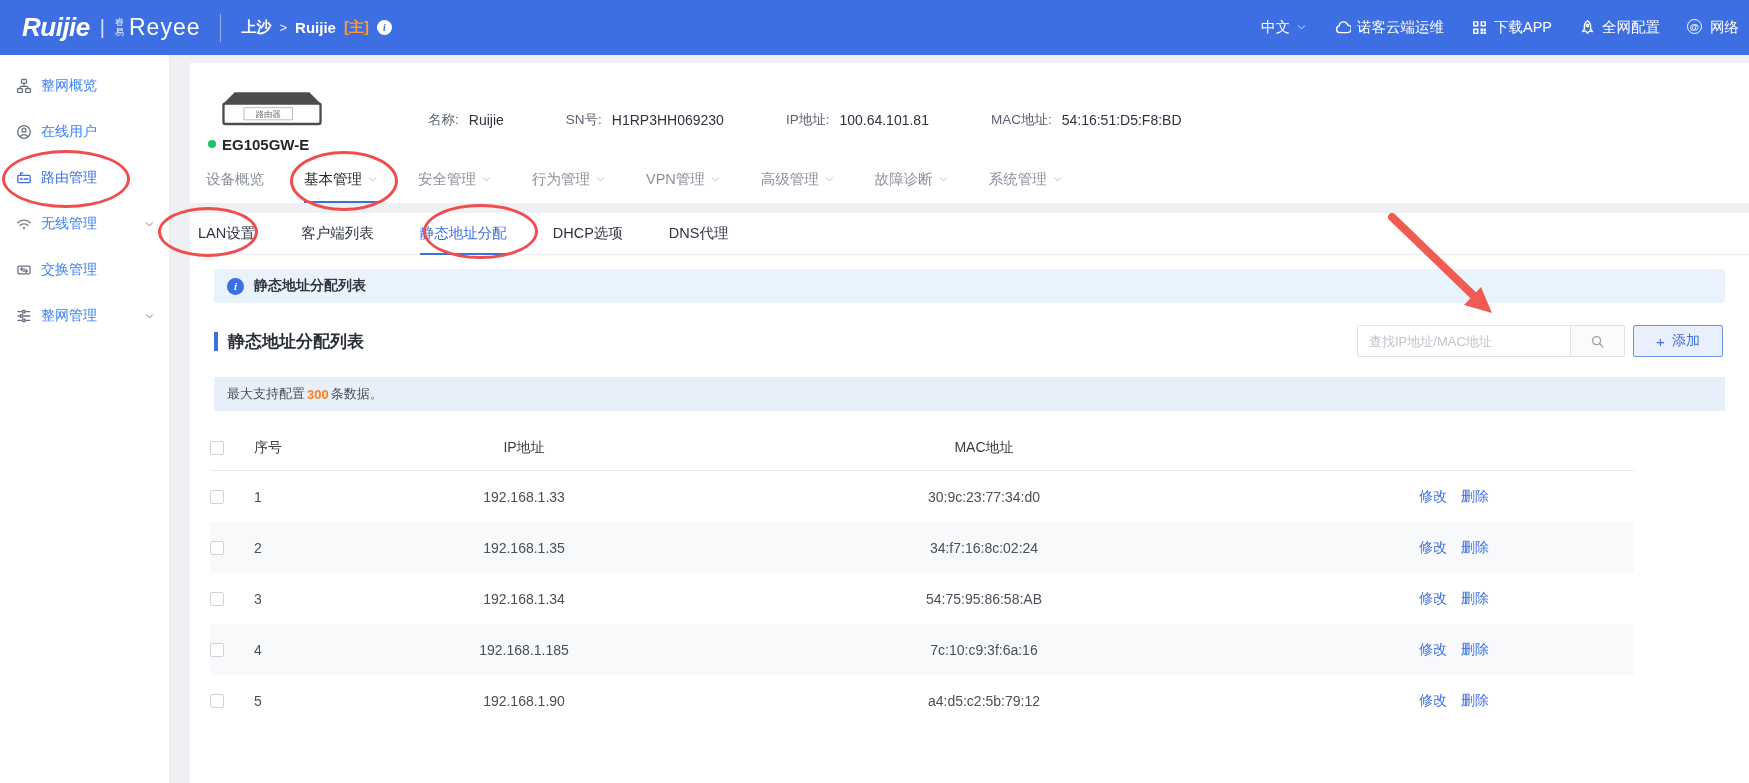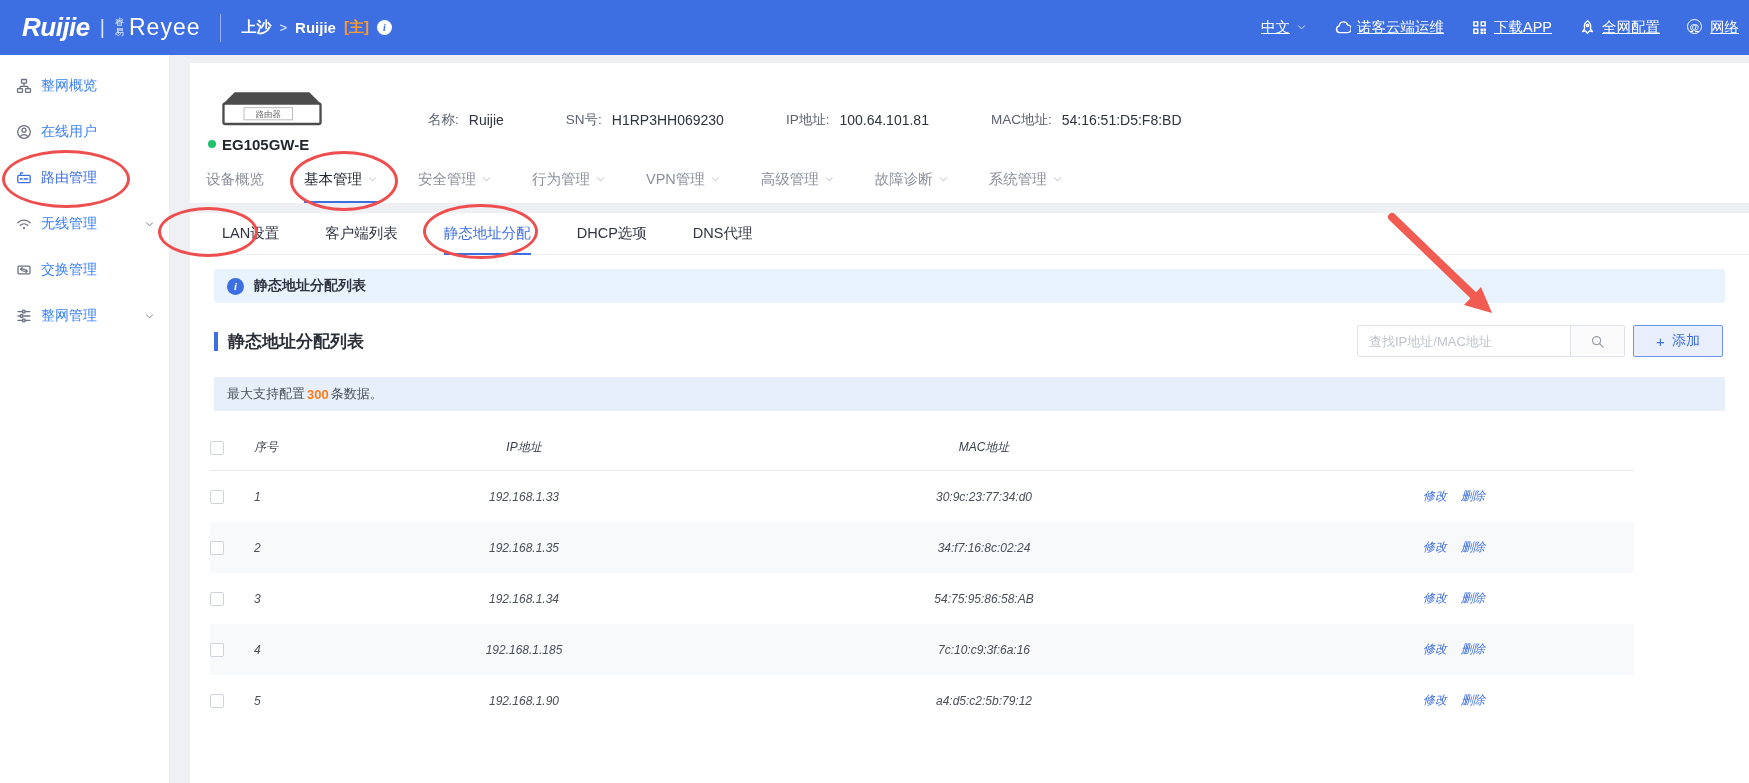--- a/index.html
+++ b/index.html
@@ -13,21 +13,21 @@
   .logo { display:flex; align-items:center; }
   .logo-brand { font-size:26px; font-weight:bold; font-style:italic; letter-spacing:-.5px; }
   .logo-pipe { margin:0 10px; font-weight:300; opacity:.8; font-size:20px; }
   .logo-cn { width:11px; font-size:9px; line-height:9.5px; word-break:break-all; margin-right:3px; opacity:.95; }
   .logo-sub { font-size:23px; font-weight:400; letter-spacing:1px; }
   .top-divider { width:1px; height:28px; background:rgba(255,255,255,.45); margin:0 20px; }
   .crumb { display:flex; align-items:center; gap:8px; font-size:15px; font-weight:bold; }
   .crumb-sep { font-weight:normal; opacity:.9; font-size:13px; }
   .crumb-badge { color:#ff9a2e; }
   .info-dot { width:15px; height:15px; border-radius:50%; background:#fff; color:#3d6ee2; font-size:10px; font-weight:bold; font-style:italic; font-family:"Liberation Serif",serif; display:inline-flex; align-items:center; justify-content:center; }
-  .top-actions { margin-left:auto; display:flex; align-items:center; gap:27px; font-size:14.5px; white-space:nowrap; margin-right:-12px;text-decoration:underline; }
+  .top-actions { margin-left:auto; display:flex; align-items:center; gap:27px; font-size:14.5px; white-space:nowrap; margin-right:-12px; }
   .top-action { display:flex; align-items:center; gap:6px; cursor:pointer; }
   .top-action .ic { width:17px; height:17px; }
   .chev-white { width:11px !important; height:11px !important; opacity:.9; }
   .at-badge { width:15px; height:15px; border:1.2px solid #fff; border-radius:50%; font-size:9.5px; display:inline-flex; align-items:center; justify-content:center; font-weight:bold; }
 
   
   .layout { display:flex; height:728px; }
   .sidebar { width:170px; background:#fff; border-right:1px solid #e9ebef; padding-top:8px; flex-shrink:0; }
   .side-item { height:46px; display:flex; align-items:center; gap:9px; padding:0 14px 0 16px; font-size:14px; color:#3b82f6; cursor:pointer; }
   .side-item.active { color:#3d6ee2; }
@@ -47,41 +47,41 @@
   .field { display:flex; align-items:center; gap:10px; white-space:nowrap; }
   .flabel { font-size:13.5px; color:#5c6270; }
   .fvalue { font-size:14px; color:#2e333d; }
   .tabs-row { position:absolute; left:16px; bottom:0; display:flex; gap:40px; }
   .tab { display:flex; align-items:center; padding-bottom:12px; font-size:14.5px; color:#8b909b; cursor:pointer; border-bottom:2px solid transparent; }
   .tab.active { color:#23272e; border-bottom-color:#3d6ee2; }
   .tab .chev { width:11px !important; height:11px !important; color:#b0b5bd; margin-left:5px; }
 
   
   .main-card { background:#fff; margin-top:10px; height:570px; position:relative; }
-  .subtabs { display:flex; gap:46px; padding-left:32px; height:42px; border-bottom:1px solid #eceef1; }
+  .subtabs { display:flex; gap:46px; padding-left:8px; height:42px; border-bottom:1px solid #eceef1; }
   .subtab { display:flex; align-items:center; font-size:14.5px; color:#2f3440; cursor:pointer; border-bottom:2px solid transparent; margin-bottom:-1px; }
   .subtab.active { color:#3d6ee2; border-bottom-color:#3d6ee2; }
   .banner { margin:14px 24px 0 24px; height:34px; background:#e9f3fd; border-radius:3px; display:flex; align-items:center; gap:10px; padding-left:13px; font-size:14px; font-weight:bold; color:#2f3440; }
   .banner-icon { width:17px; height:17px; border-radius:50%; background:#3d6ee2; color:#fff; font-size:11px; font-weight:bold; font-style:italic; font-family:"Liberation Serif",serif; display:inline-flex; align-items:center; justify-content:center; }
   .section-head { margin:20px 24px 0 24px; display:flex; align-items:center; height:36px; }
   .section-title { font-size:17px; font-weight:bold; color:#2a2e36; border-left:4px solid #3d6ee2; padding-left:10px; line-height:19px; }
   .head-controls { margin-left:auto; display:flex; align-items:center; padding-right:2px; }
   .search-group { display:flex; height:32px; border:1px solid #dfe2e8; border-radius:2px; overflow:hidden; background:#fff; }
   .search-input { border:none; outline:none; width:212px; padding:0 11px; font-size:13px; color:#333; }
   .search-input::placeholder { color:#bfc4cc; }
   .search-btn { width:54px; border-left:1px solid #dfe2e8; background:#fbfbfc; display:flex; align-items:center; justify-content:center; color:#9aa0a8; cursor:pointer; }
   .search-btn .ic { width:15px; height:15px; }
   .add-btn { height:32px; width:90px; margin-left:8px; background:#e9effc; border:1px solid #7093ea; border-radius:2px; color:#3d6ee2; font-size:14px; display:flex; align-items:center; justify-content:center; gap:7px; cursor:pointer; }
   .add-plus { font-size:15px; line-height:15px; }
   .notice { margin:18px 24px 0 24px; height:34px; background:#e7f0fa; border-radius:0; display:flex; align-items:center; padding-left:13px; font-size:13px; color:#4a4f58; }
   .notice .hl { color:#ff7d1a; font-weight:bold; margin:0 2px; }
 
   
   .table { margin:14px 0 0 20px; width:1424px; }
-  .trow { display:grid; grid-template-columns:44px 100px 340px 580px 360px; align-items:center; height:51px; font-size:12px; color:#4a4f58;font-style:italic; }
+  .trow { display:grid; grid-template-columns:44px 100px 340px 580px 360px; align-items:center; height:51px; font-size:14px; color:#4a4f58; }
   .trow.thead { height:46px; color:#383e48; border-bottom:1px solid #e8eaee; }
   .rows .trow:nth-child(even) { background:#f7f9fb; }
   .cell-c { text-align:center; }
   .checkbox { width:14px; height:14px; border:1px solid #cfd3da; border-radius:2px; background:#fff; cursor:pointer; }
   .actions { display:flex; gap:14px; justify-content:center; }
   .link { color:#3d6ee2; cursor:pointer; }
 
   
   .ann { position:absolute; border:3px solid #ee4e4e; border-radius:50%; pointer-events:none; z-index:20; }
   #ann-route   { left:2px;   top:150px; width:128px; height:58px; }

